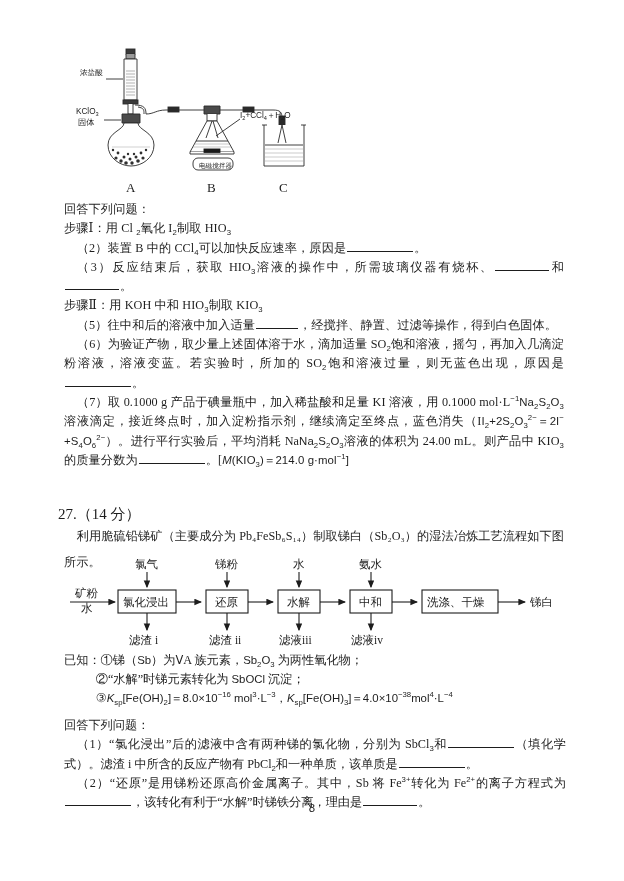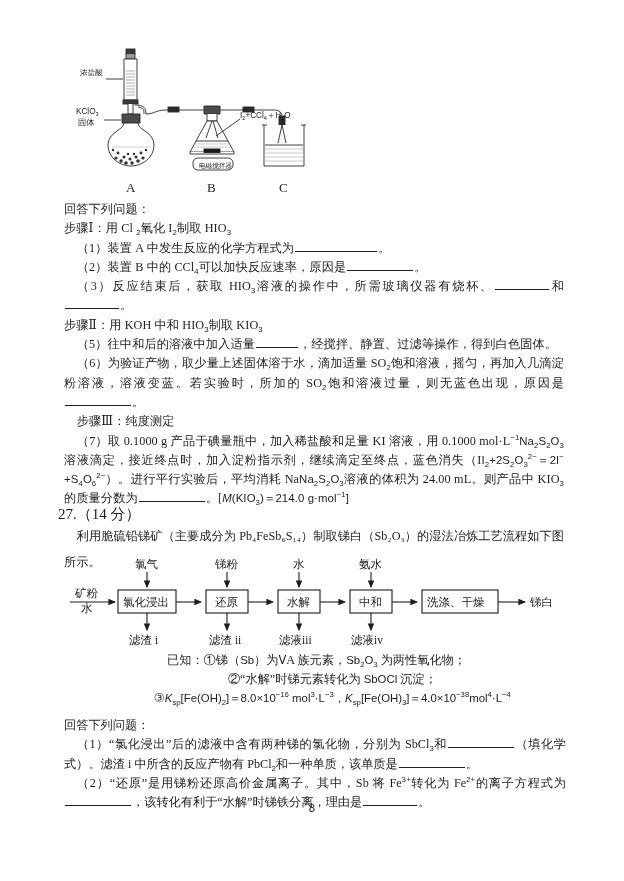--- a/index.html
+++ b/index.html
@@ -104,21 +104,20 @@
   }
 
   
   .known {
     position: absolute;
     left: 64px;
     top: 651px;
     width: 505px;
     font-size: 12.2px;
     line-height: 19.2px;
-    text-align: center;
   }
   .known .sub-ind { padding-left: 2.6em; }
 
   .q27-body {
     position: absolute;
     left: 64px;
     top: 716px;
     width: 502px;
     font-size: 12.2px;
     line-height: 19.3px;
@@ -260,23 +259,20 @@
 
   <div class="body-text">
 
     <div class="line">回答下列问题：</div>
 
     <div class="line">
       <span>步骤Ⅰ：用 Cl</span><span class="chem">
       <sub>2</sub></span><span>氧化 I</span><span class="chem"><sub>2</sub></span><span>制取 HIO</span><span class="chem"><sub>3</sub></span>
     </div>
 
-    <div class="line indent">
-      <span>（1）装置 A 中发生反应的化学方程式为</span><span class="blank b-l"></span><span>。</span>
-    </div>
 
     <div class="line indent">
       <span>（2）装置 B 中的 CCl</span><span class="chem"><sub>4</sub></span><span>可以加快反应速率，原因是</span><span class="blank b-m"></span><span>。</span>
     </div>
 
     <div class="line indent">
       <span>（3）反应结束后，获取 HIO</span><span class="chem"><sub>3</sub></span><span>溶液的操作中，所需玻璃仪器有烧杯、</span><span class="blank b-s"></span><span>和</span><span class="blank b-s"></span><span>。</span>
     </div>
 
     <div class="line">
@@ -285,21 +281,20 @@
 
 
     <div class="line indent">
       <span>（5）往中和后的溶液中加入适量</span><span class="blank b-xs"></span><span>，经搅拌、静置、过滤等操作，得到白色固体。</span>
     </div>
 
     <div class="line indent">
       <span>（6）为验证产物，取少量上述固体溶于水，滴加适量 SO</span><span class="chem"><sub>2</sub></span><span>饱和溶液，摇匀，再加入几滴淀粉溶液，溶液变蓝。若实验时，所加的 SO</span><span class="chem"><sub>2</sub></span><span>饱和溶液过量，则无蓝色出现，原因是</span><span class="blank b-m"></span><span>。</span>
     </div>
 
-    <div class="line indent">步骤Ⅲ：纯度测定</div>
 
     <div class="line indent">
       <span>（7）取 0.1000 g 产品于碘量瓶中，加入稀盐酸和足量 KI 溶液，用 0.1000 mol·L</span><span class="chem"><sup>−1</sup></span><span class="chem">Na<sub>2</sub>S<sub>2</sub>O<sub>3</sub></span><span>溶液滴定，接近终点时，加入淀粉指示剂，继续滴定至终点，蓝色消失（I</span><span class="chem">I<sub>2</sub>+2S<sub>2</sub>O<sub>3</sub><sup>2−</sup>＝2I<sup>−</sup>+S<sub>4</sub>O<sub>6</sub><sup>2−</sup></span><span>）。进行平行实验后，平均消耗 Na</span><span class="chem">Na<sub>2</sub>S<sub>2</sub>O<sub>3</sub></span><span>溶液的体积为 24.00 mL。则产品中 KIO</span><span class="chem"><sub>3</sub></span><span>的质量分数为</span><span class="blank b-m"></span><span>。[</span><span class="chem"><span class="ital">M</span>(KIO<sub>3</sub>)＝214.0 g·mol<sup>−1</sup>]</span>
     </div>
   </div>
 
   <div class="q27-head">27.（14 分）</div>
 
   <div class="q27-intro indent">
     <span>利用脆硫铅锑矿（主要成分为 Pb₄FeSb₆S₁₄）制取锑白（Sb₂O₃）的湿法冶炼工艺流程如下图所示。</span>

